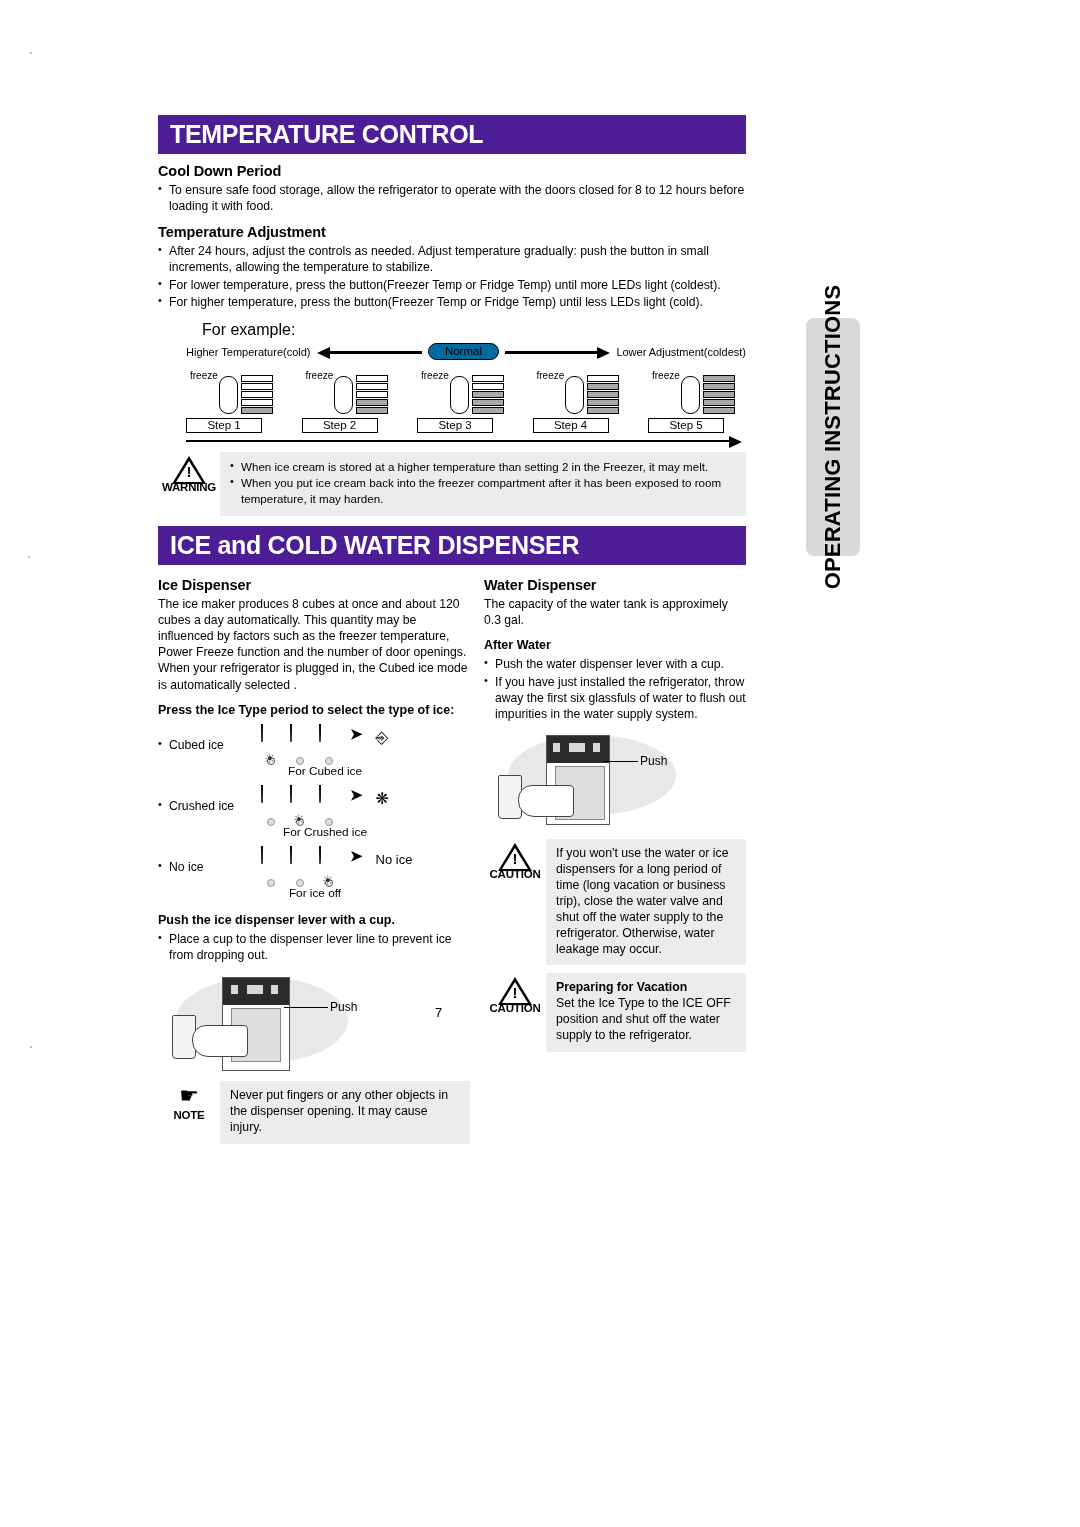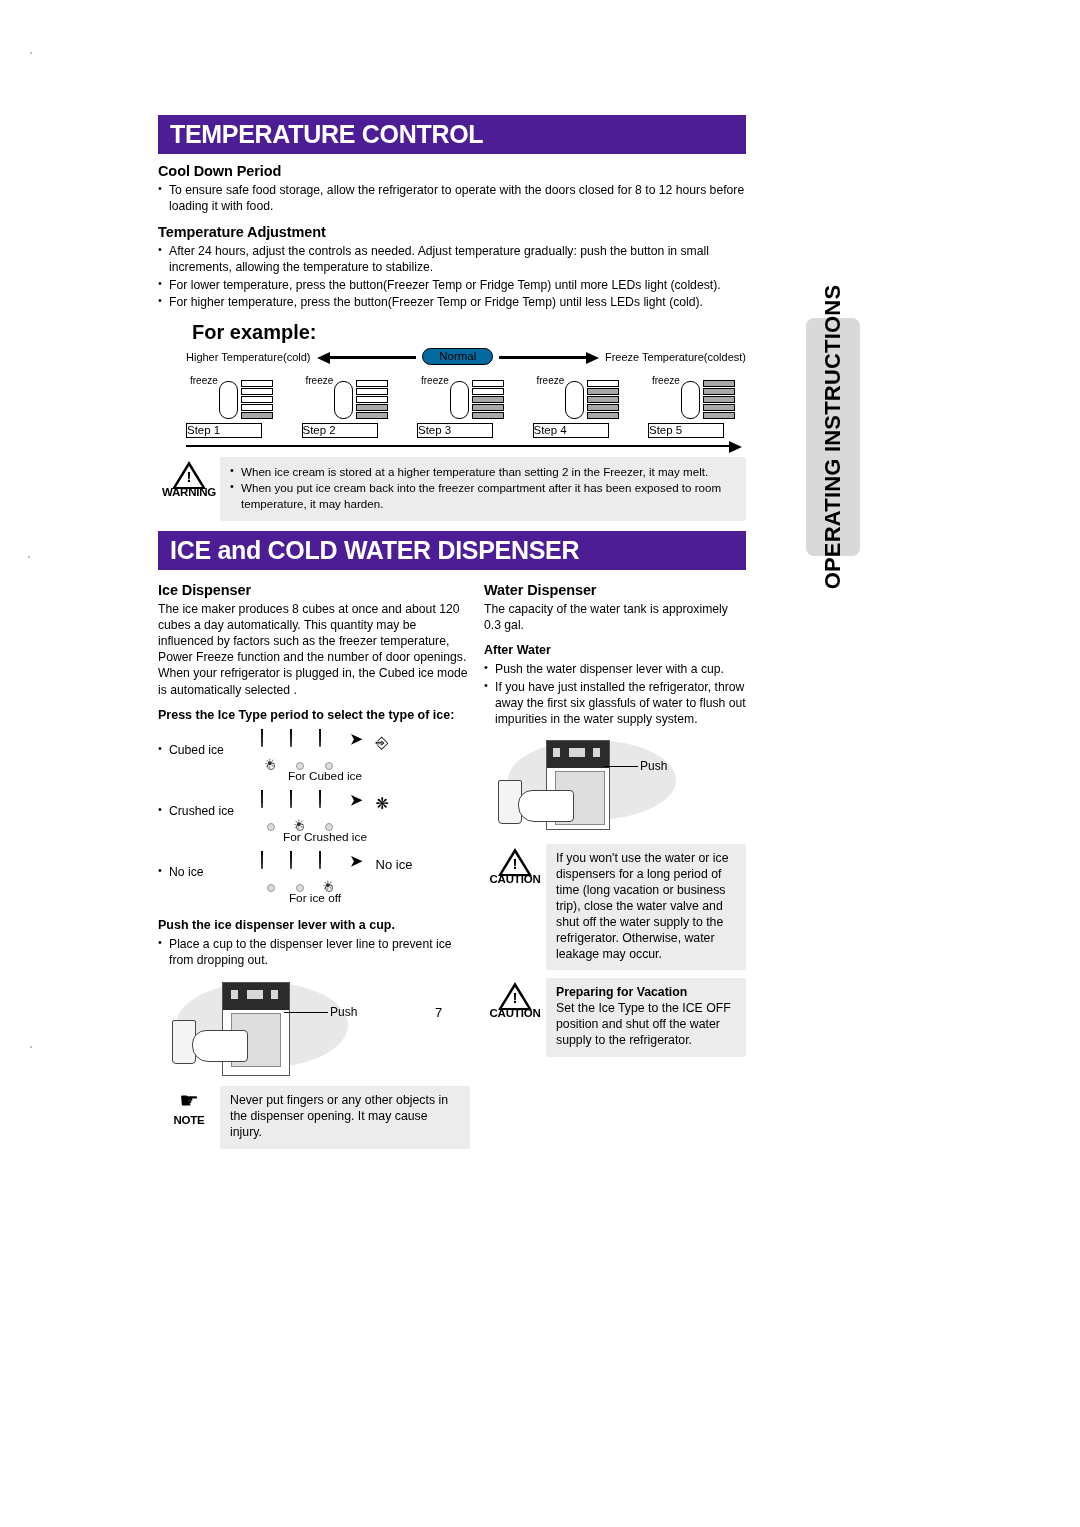--- a/index.html
+++ b/index.html
@@ -80,23 +80,22 @@
     font-size: 11px;
   }
 
   
   .example-wrap {
     margin-top: 10px;
     padding-left: 28px;
     position: relative;
   }
   .example-title {
-    font-size: 20px;
-    margin: 0 0 3px 6px;
-    font-weight: bold;
+    font-size: 16px;
+    margin: 0 0 3px 16px;
   }
   .arrow-row {
     position: relative;
     height: 20px;
     display: flex;
     align-items: center;
     justify-content: space-between;
     font-size: 11px;
   }
   .normal-pill {
@@ -177,21 +176,21 @@
   .led {
     width: 32px;
     height: 7px;
     border: 1.2px solid #000;
     box-sizing: border-box;
   }
   .led.on  { background: #a8a8a8; }
   .led.off { background: #ffffff; }
   .step-label {
     border: 1.2px solid #000;
-    text-align: left;
+    text-align: center;
     font-size: 11.5px;
     padding: 0px 0 1px 0;
     width: 74px;
     margin-top: 4px;
     background: #fff;
   }
   .long-arrow {
     position: relative;
     height: 12px;
     margin-top: 3px;
@@ -518,21 +517,21 @@
     </ul>
 
     <div class="example-wrap">
       <div class="example-title">For example:</div>
 
       <div class="arrow-row">
         <span>Higher Temperature(cold)</span>
         <span class="arrow-left"></span>
         <span class="normal-pill">Normal</span>
         <span class="arrow-right"></span>
-        <span>Freeze Temperature(coldest)</span>
+        <span>Lower Adjustment(coldest)</span>
       </div>
 
       <div class="steps-row">
 
         <div class="step">
           <div class="step-graphic">
             <span class="freeze-label">freeze</span>
             <span class="oval"></span>
             <span class="leds">
               <span class="led off"></span>

